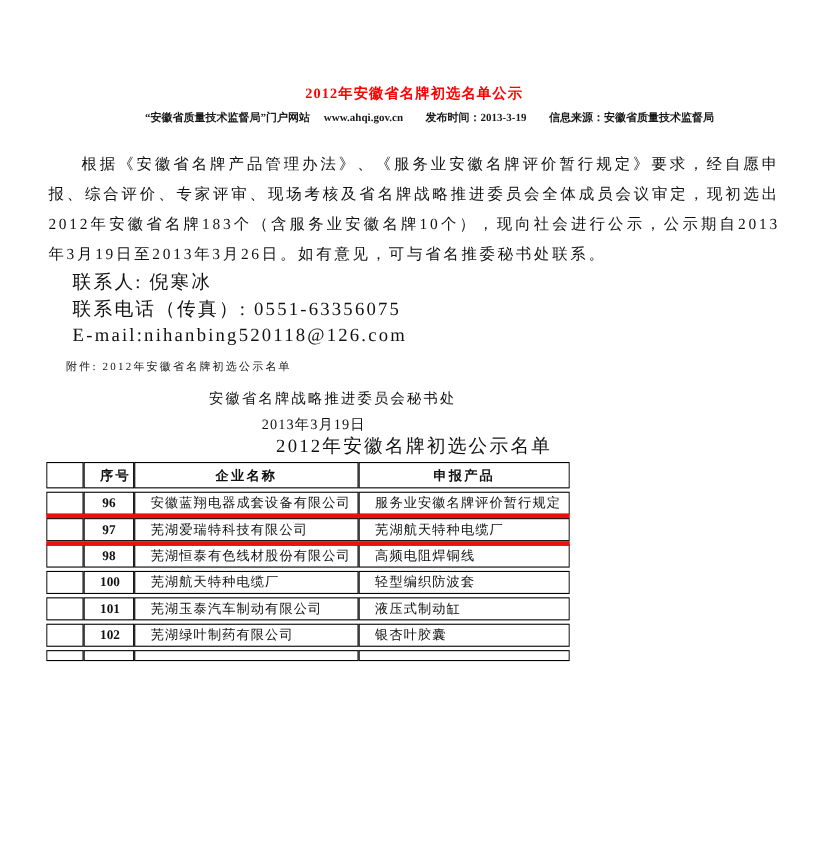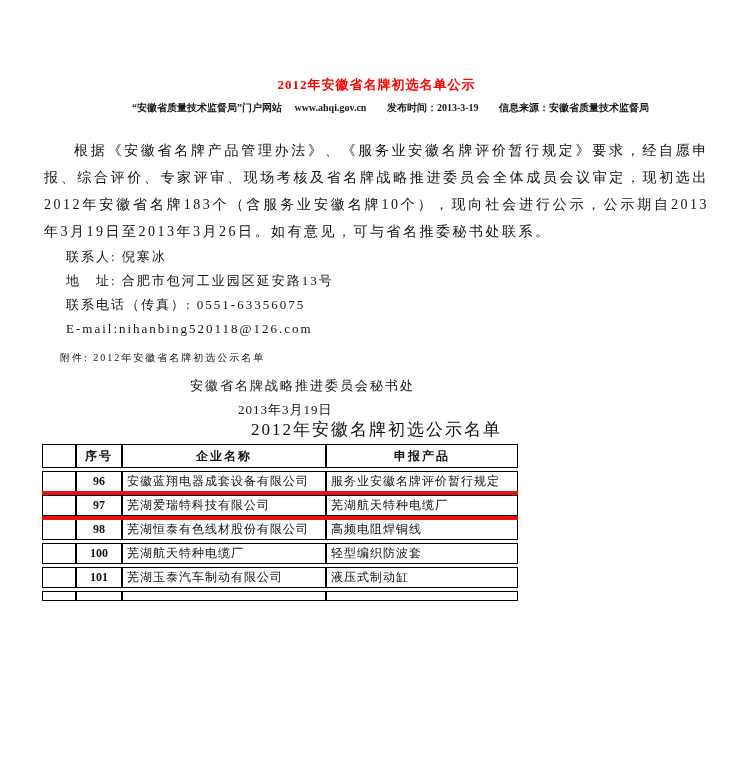--- a/index.html
+++ b/index.html
@@ -38,21 +38,21 @@
     font-size: 14px;
     line-height: 27px;
     letter-spacing: 2.5px;
     text-indent: 30px;
     text-align: justify;
     text-align-last: left;
   }
   .contact-block {
     margin-left: 66px;
     margin-top: 0;
-    font-size: 13px;
+    font-size: 17px;
     line-height: 24px;
     letter-spacing: 2px;
   }
   .contact-indent { padding-left: 59px; }
   .attachment-line {
     margin-top: 8px;
     margin-left: 60px;
     font-size: 10px;
     line-height: 18px;
     letter-spacing: 2px;
@@ -87,21 +87,21 @@
     overflow: hidden;
   }
   table.brands-table {
     border-collapse: separate;
     border-spacing: 0 3px;
     table-layout: fixed;
     width: 476px;
   }
   .brands-table th, .brands-table td {
     border: 1px solid #000;
-    padding: 0 4px;
+    padding: 0 14px;
     overflow: hidden;
     white-space: nowrap;
   }
   .brands-table th {
     height: 22px;
     font-size: 12px;
     font-weight: bold;
     letter-spacing: 2px;
     text-align: center;
   }
@@ -139,21 +139,20 @@
   <span>“安徽省质量技术监督局”门户网站</span>
   <span class="meta-gap-s">www.ahqi.gov.cn</span>
   <span class="meta-gap-m">发布时间：2013-3-19</span>
   <span class="meta-gap-m">信息来源：安徽省质量技术监督局</span>
 </div>
 
 <div class="body-paragraph">根据《安徽省名牌产品管理办法》、《服务业安徽名牌评价暂行规定》要求，经自愿申报、综合评价、专家评审、现场考核及省名牌战略推进委员会全体成员会议审定，现初选出2012年安徽省名牌183个（含服务业安徽名牌10个），现向社会进行公示，公示期自2013年3月19日至2013年3月26日。如有意见，可与省名推委秘书处联系。</div>
 
 <div class="contact-block">
   <div>联系人: 倪寒冰</div>
-  <div>地　址: 合肥市包河工业园区延安路13号</div>
   <div>联系电话（传真）: 0551-63356075</div>
   <div>E-mail:nihanbing520118@126.com</div>
 </div>
 
 <div class="attachment-line">附件: 2012年安徽省名牌初选公示名单</div>
 <div class="signature-line">安徽省名牌战略推进委员会秘书处</div>
 <div class="date-line">2013年3月19日</div>
 
 <div class="table-title">2012年安徽名牌初选公示名单</div>
 
@@ -195,20 +194,26 @@
       <td class="cell-no">100</td>
       <td class="cell-text">芜湖航天特种电缆厂</td>
       <td class="cell-text">轻型编织防波套</td>
     </tr>
     <tr>
       <td></td>
       <td class="cell-no">101</td>
       <td class="cell-text">芜湖玉泰汽车制动有限公司</td>
       <td class="cell-text">液压式制动缸</td>
     </tr>
+    <tr>
+      <td></td>
+      <td class="cell-no">102</td>
+      <td class="cell-text">芜湖绿叶制药有限公司</td>
+      <td class="cell-text">银杏叶胶囊</td>
+    </tr>
     <tr class="partial-row">
       <td></td>
       <td></td>
       <td></td>
       <td></td>
     </tr>
   </tbody>
     </table>
 
   <div class="highlight-box" style="border-color: rgb(232, 17, 15);"></div>

